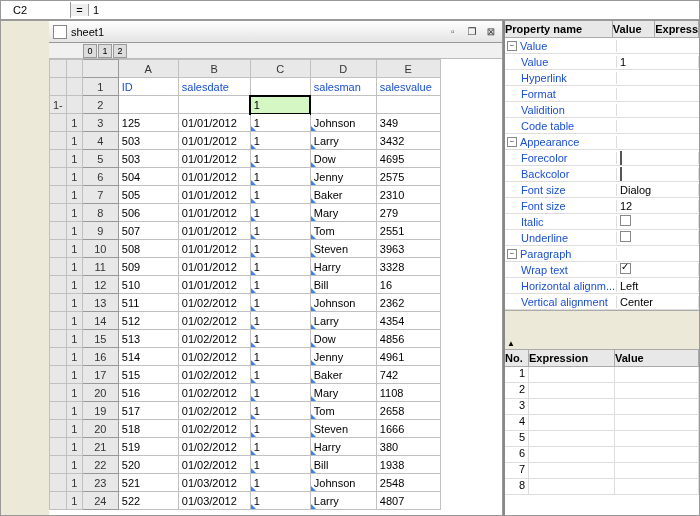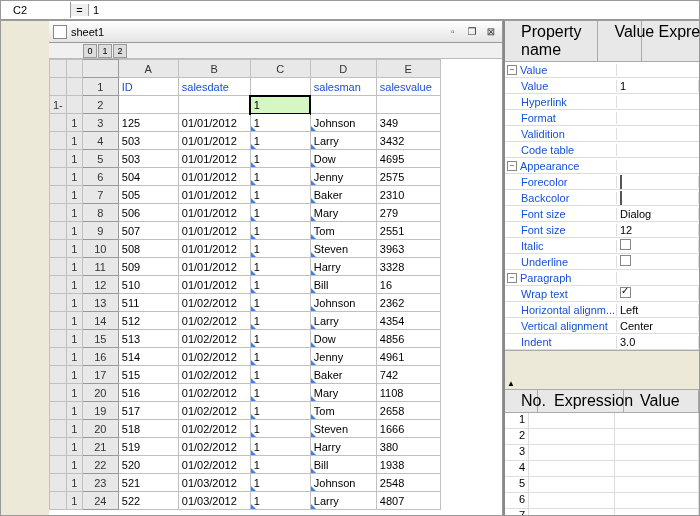--- a/index.html
+++ b/index.html
@@ -29,21 +29,21 @@
   .rownum { width: 36px; min-width: 36px; position: sticky; left: 32px; z-index: 4; background: linear-gradient(#f4f4f4,#dcdcdc); text-align: center; border: 1px solid #999 !important; }
   .colhead { background: linear-gradient(#f4f4f4,#dcdcdc); text-align: center; }
   .col-A { width: 60px; } .col-B { width: 72px; } .col-C { width: 60px; } .col-D { width: 66px; } .col-E { width: 64px; }
   td.data { background: #fff; }
   td.sel { background: #d4f7c4; outline: 2px solid #000; outline-offset: -1px; }
   .tri { position: relative; }
   .tri::before { content: ""; position: absolute; left: 0; bottom: 0; border-left: 5px solid #3b82f6; border-top: 5px solid transparent; }
   
   .right-panel { width: 197px; display: flex; flex-direction: column; border: 1px solid #999; border-left: 2px solid #888; background: #fff; }
   .prop-head, .expr-head { display: flex; background: #e8e8e8; border-bottom: 1px solid #aaa; }
-  .prop-head div, .expr-head div { padding: 2px 16px; border-right: 1px solid #aaa; font-size: 16px; }
+  .prop-head div, .expr-head div { padding: 2px 0; border-right: 1px solid #aaa; font-size: 11px; font-weight: bold; }
   .prop-body { flex: 0 0 auto; overflow: auto; }
   .prop-row { display: flex; align-items: center; height: 16px; border-bottom: 1px solid #ddd; font-size: 11px; }
   .tree-cell { display: flex; align-items: center; width: 112px; padding-left: 2px; border-right: 1px solid #ddd; color: #000; }
   .tree-cell.sub { padding-left: 16px; }
   .twist { width: 10px; height: 10px; border: 1px solid #888; font-size: 8px; line-height: 8px; text-align: center; margin-right: 3px; color: #333; }
   .pv-cell { flex: 1; padding-left: 3px; border-right: 1px solid #ddd; }
   .swatch { width: 30px; height: 10px; border: 1px solid #555; }
   .swatch.black { background: #000; }
   .swatch.white { background: #fff; }
   .chk { width: 11px; height: 11px; border: 1px solid #888; background: #fff; display: inline-block; position: relative; }
@@ -450,26 +450,20 @@
               <span class="link">Horizontal alignm...</span>
             </div>
             <div class="pv-cell"><span>Left</span></div>
           </div>
           <div class="prop-row">
             <div class="tree-cell sub">
               <span class="link">Vertical alignment</span>
             </div>
             <div class="pv-cell"><span>Center</span></div>
           </div>
-          <div class="prop-row">
-            <div class="tree-cell sub">
-              <span class="link">Indent</span>
-            </div>
-            <div class="pv-cell"><span>3.0</span></div>
-          </div>
         </div>
       <div class="gap"></div>
       <div class="expr-head">
         <div style="width:24px">No.</div>
         <div style="width:86px">Expression</div>
         <div style="flex:1">Value</div>
       </div>
       <div class="expr-body" id="expr-body">
           <div class="expr-row">
             <div class="n">1</div>

